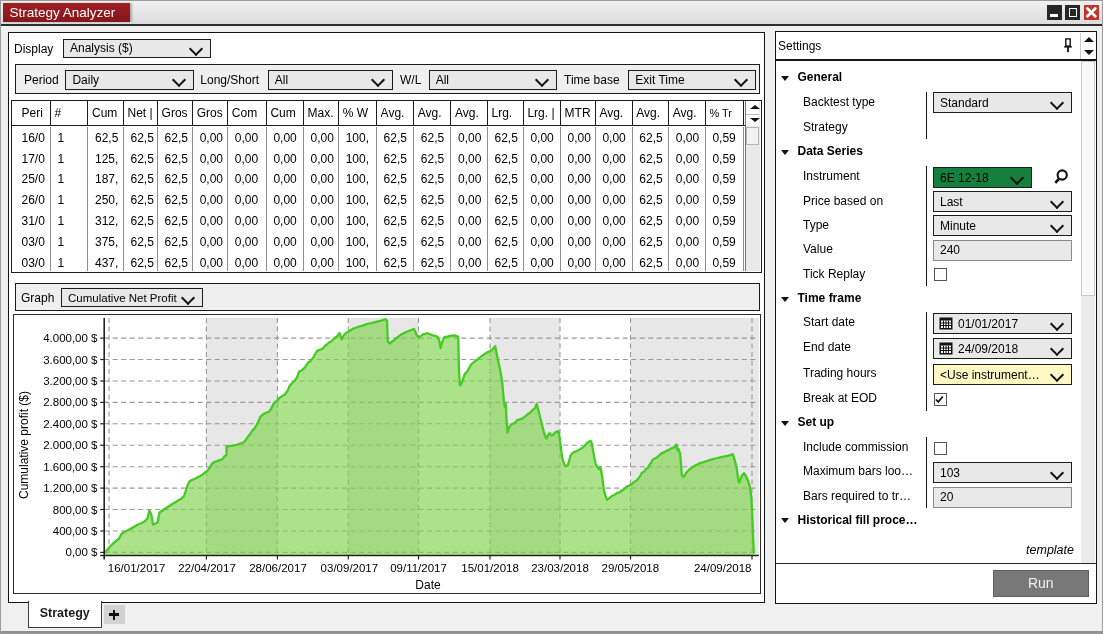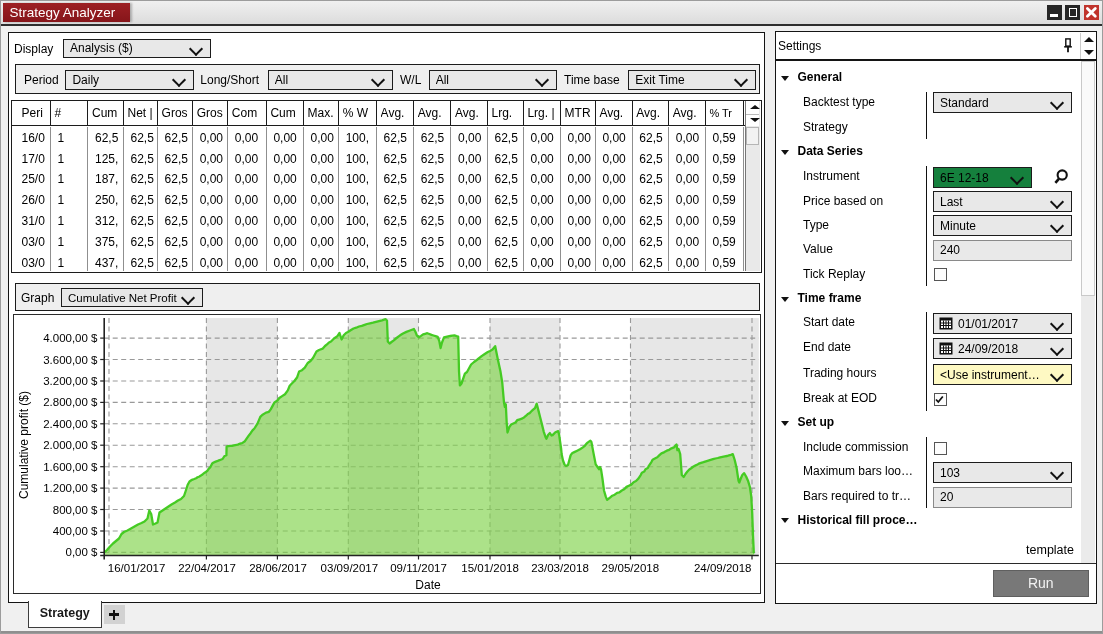--- a/index.html
+++ b/index.html
@@ -436,17 +436,17 @@
 <div style="position:absolute;left:932.5px;top:440.5px;width:13px;height:13px;background:#fdfdfd;border:1.3px solid #555;box-sizing:border-box"></div>
 <div style="position:absolute;left:802px;top:462.8px;width:122px;font-size:12px;overflow:hidden;white-space:nowrap">Maximum bars loo…</div>
 <div style="position:absolute;left:932px;top:460.5px;width:139px;height:21px;background:#e8e8e8;border:1.4px solid #1c1c1c;box-sizing:border-box;overflow:hidden;white-space:nowrap">
       <div style="position:absolute;left:6px;top:0;right:18px;height:100%;font-size:12px;line-height:20px;overflow:hidden">103</div>
       <div style="position:absolute;right:9px;top:5.0px;width:8px;height:8px;border-right:2.2px solid #111;border-bottom:2.2px solid #111;transform:rotate(45deg)"></div>
     </div>
 <div style="position:absolute;left:802px;top:487.9px;width:122px;font-size:12px;overflow:hidden;white-space:nowrap">Bars required to tr…</div>
 <div style="position:absolute;left:932px;top:485.6px;width:139px;height:21px;background:#e9e9e9;border:1.2px solid #8a8a8a;box-sizing:border-box;font-size:12px;line-height:19px;padding-left:6px;overflow:hidden">20</div>
 <div style="position:absolute;left:779.5px;top:517.3px;width:0;height:0;border-left:4.8px solid transparent;border-right:4.8px solid transparent;border-top:5.5px solid #111"></div>
 <div style="position:absolute;left:796.5px;top:511.6px;font-size:12px;font-weight:bold">Historical fill proce…</div>
-<div style="position:absolute;left:973px;top:541.5px;width:100px;text-align:right;font-size:12.5px;">template</div>
+<div style="position:absolute;left:973px;top:541.5px;width:100px;text-align:right;font-size:12.5px;font-style:italic">template</div>
 <div style="position:absolute;left:775px;top:562px;width:319.5px;height:1.3px;background:#2a2a2a"></div>
 <div style="position:absolute;left:991.5px;top:569.4px;width:96.5px;height:26.2px;background:#787878;border:1px solid #5f5f5f;box-sizing:border-box;color:#f2f2f2;font-size:14px;text-align:center;line-height:25px">Run</div>
 <div style="position:absolute;left:0;bottom:0;width:1101px;height:2.2px;background:#8f8f8f"></div>
 </div>
 
 </body></html>

